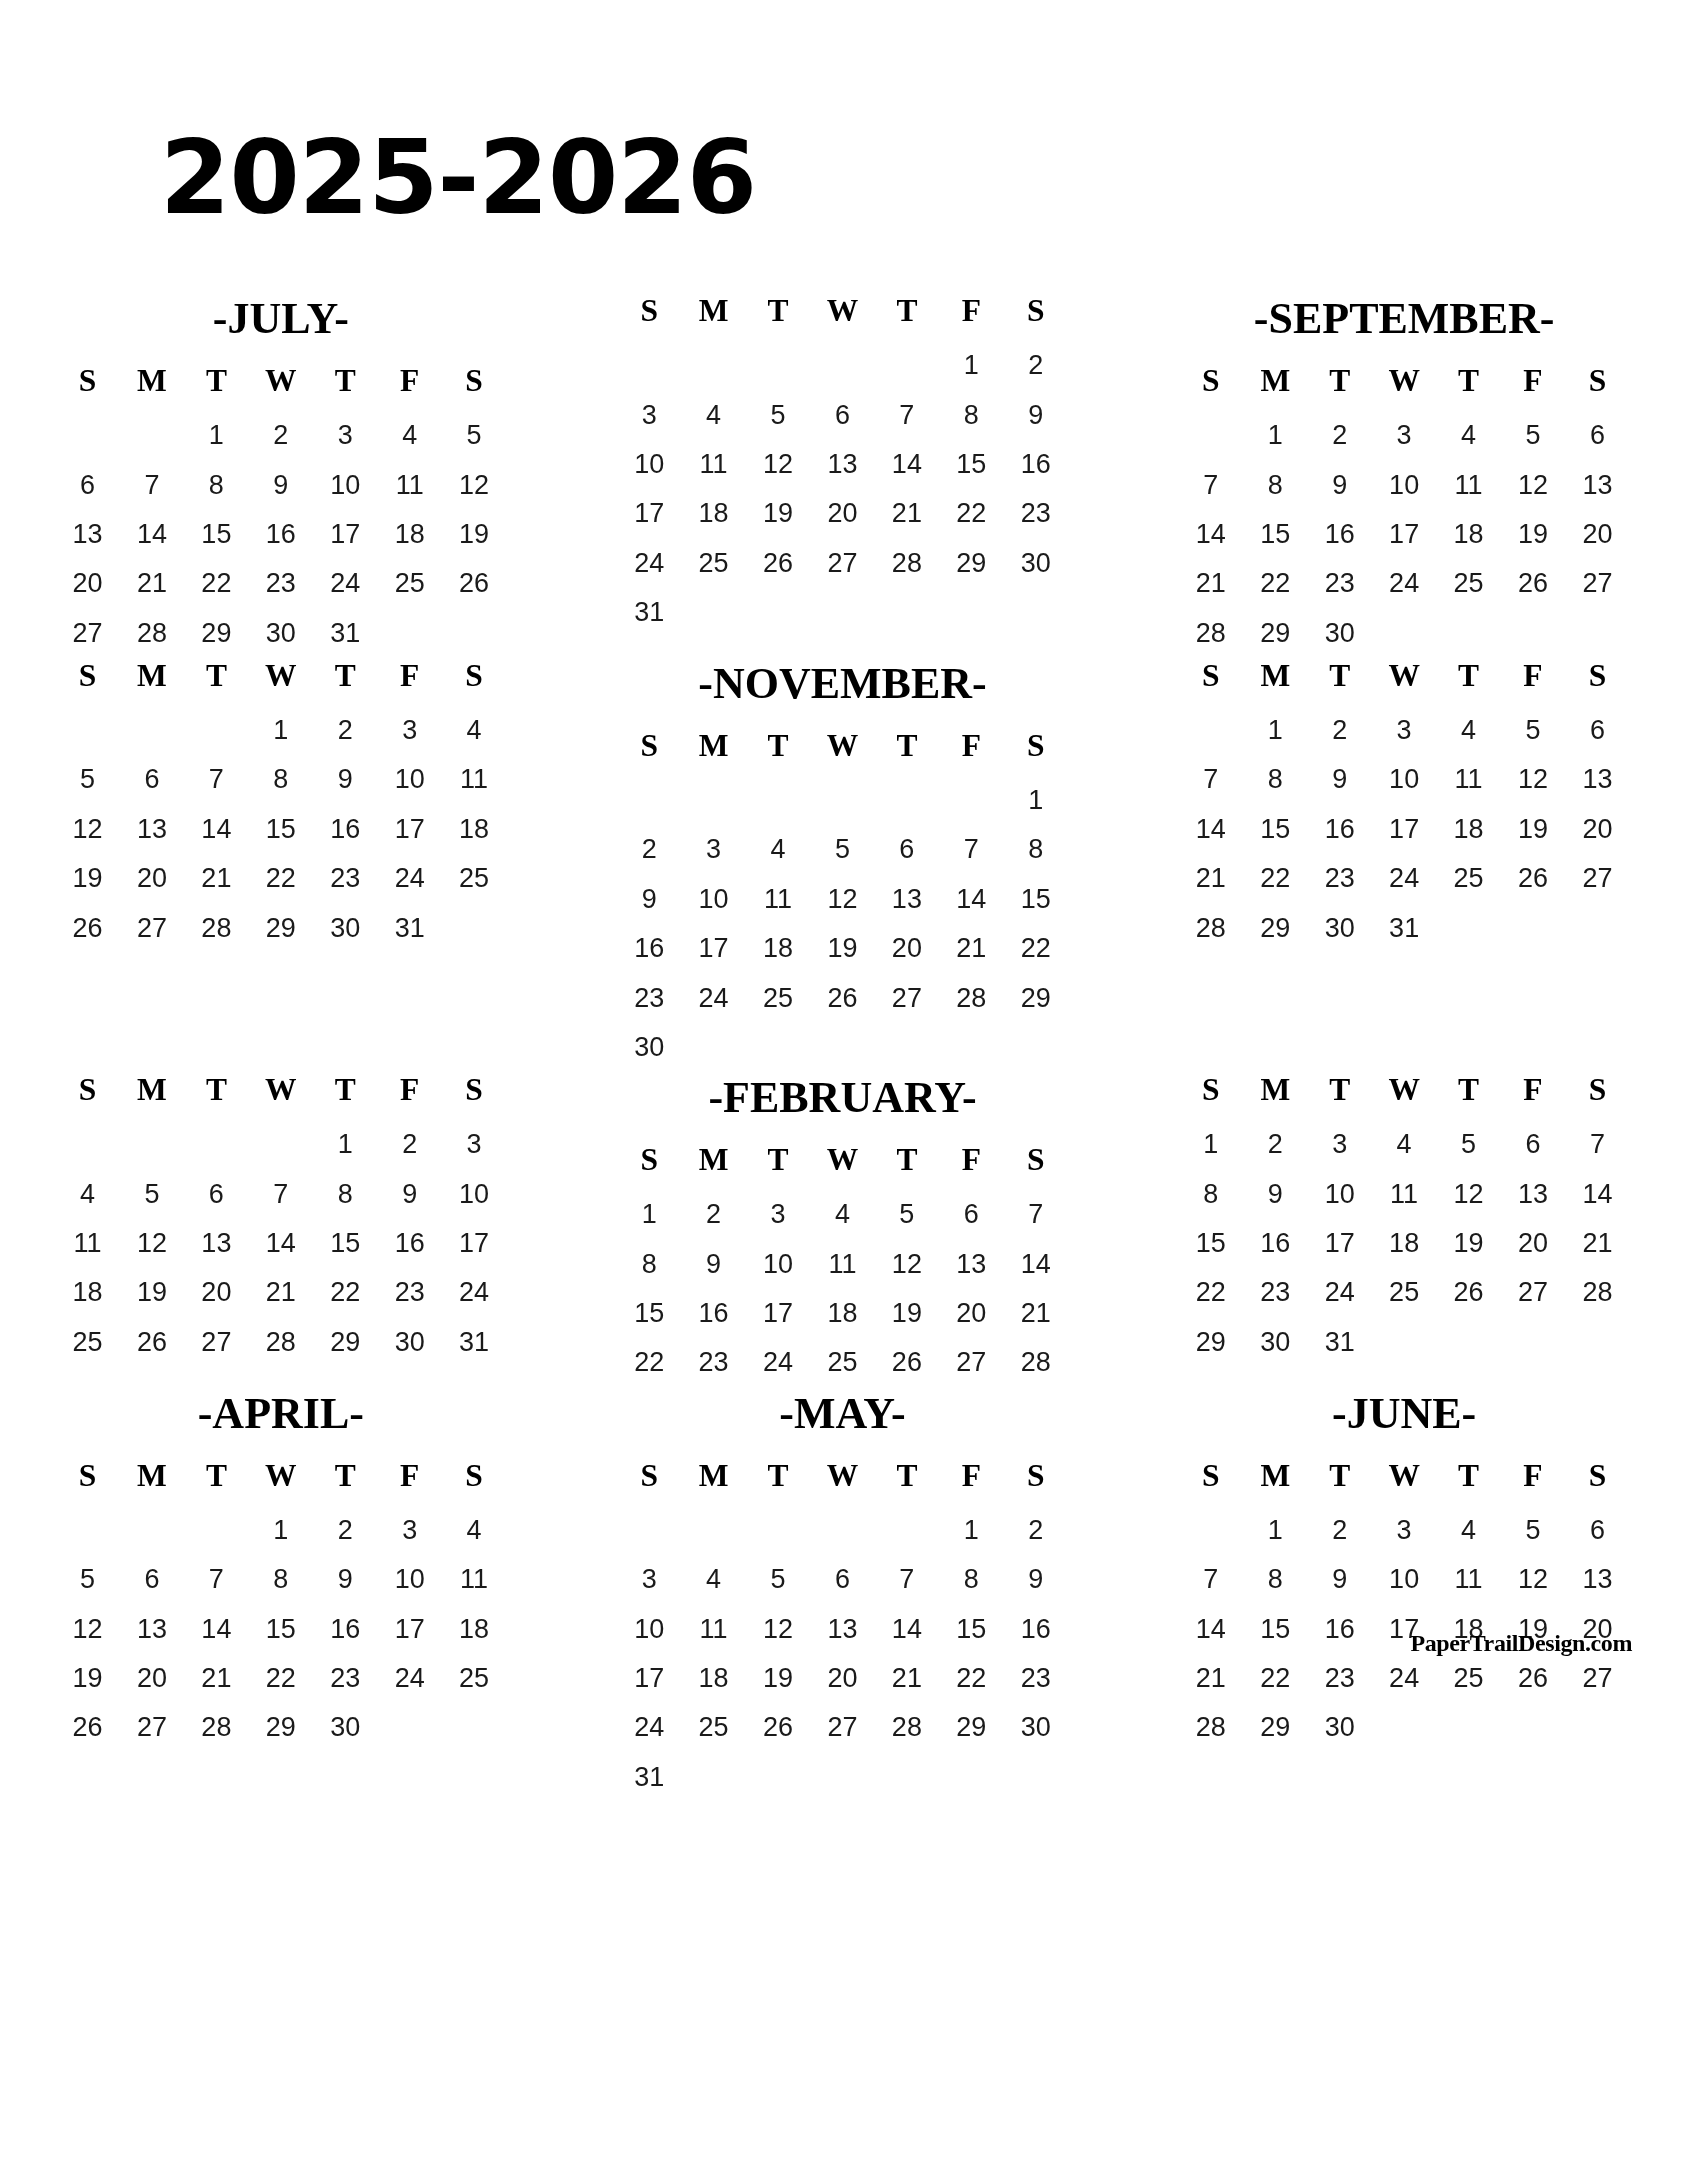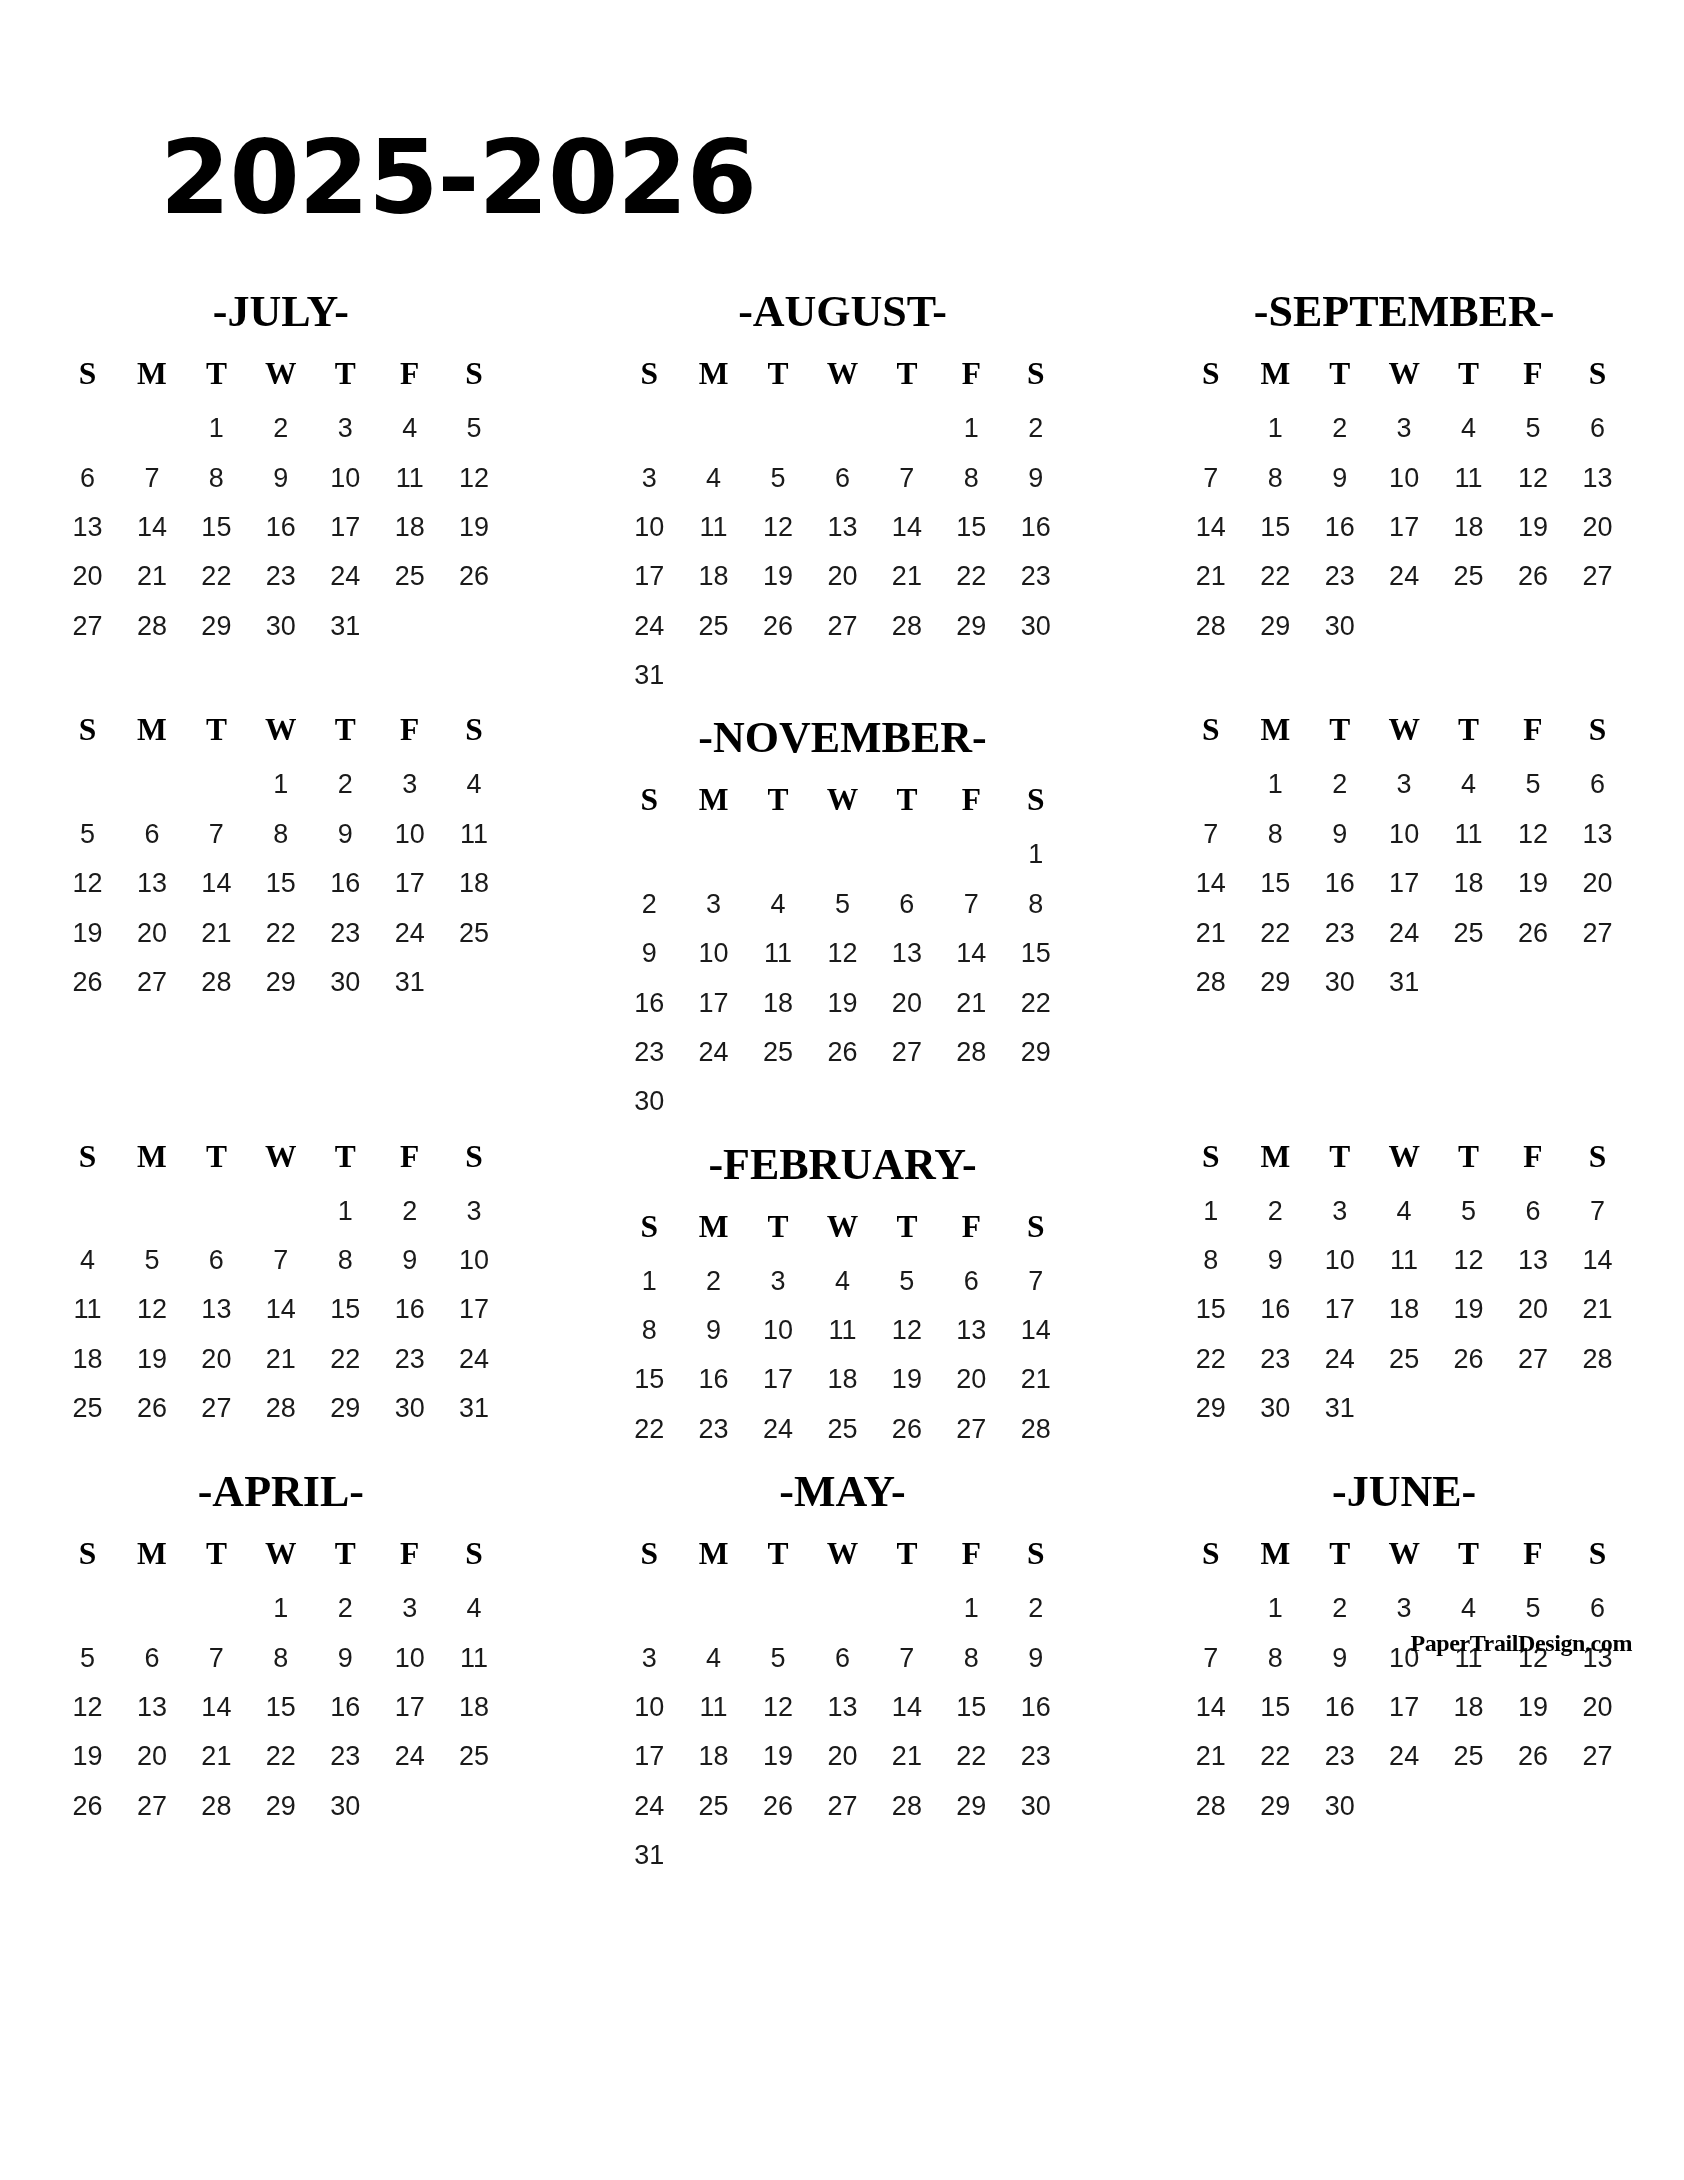--- a/index.html
+++ b/index.html
@@ -29,26 +29,26 @@
     letter-spacing: -0.9px;
     line-height: 1;
     position: absolute;
     left: 160px;
     top: 128px;
     white-space: nowrap;
   }
   .grid {
     position: absolute;
     left: 0;
-    top: 286px;
+    top: 293px;
     width: 1685px;
     display: grid;
     grid-template-columns: repeat(3, 1fr);
     grid-auto-rows: auto;
-    row-gap: 12px;
+    row-gap: 0px;
   }
   .month {
     width: 100%;
     box-sizing: border-box;
     padding: 0 0 0 0;
   }
   .month-inner {
     width: 451px;
     margin: 0 auto;
   }
@@ -159,21 +159,20 @@
                 <td>31</td>
                 <td></td>
                 <td></td>
               </tr>
             </tbody>
           </table>
         </div>
       </div>
       <div class="month">
         <div class="month-inner">
-          <div class="month-name">-AUGUST-</div>
           <table class="cal">
             <thead>
               <tr>
                 <th>S</th>
                 <th>M</th>
                 <th>T</th>
                 <th>W</th>
                 <th>T</th>
                 <th>F</th>
                 <th>S</th>

